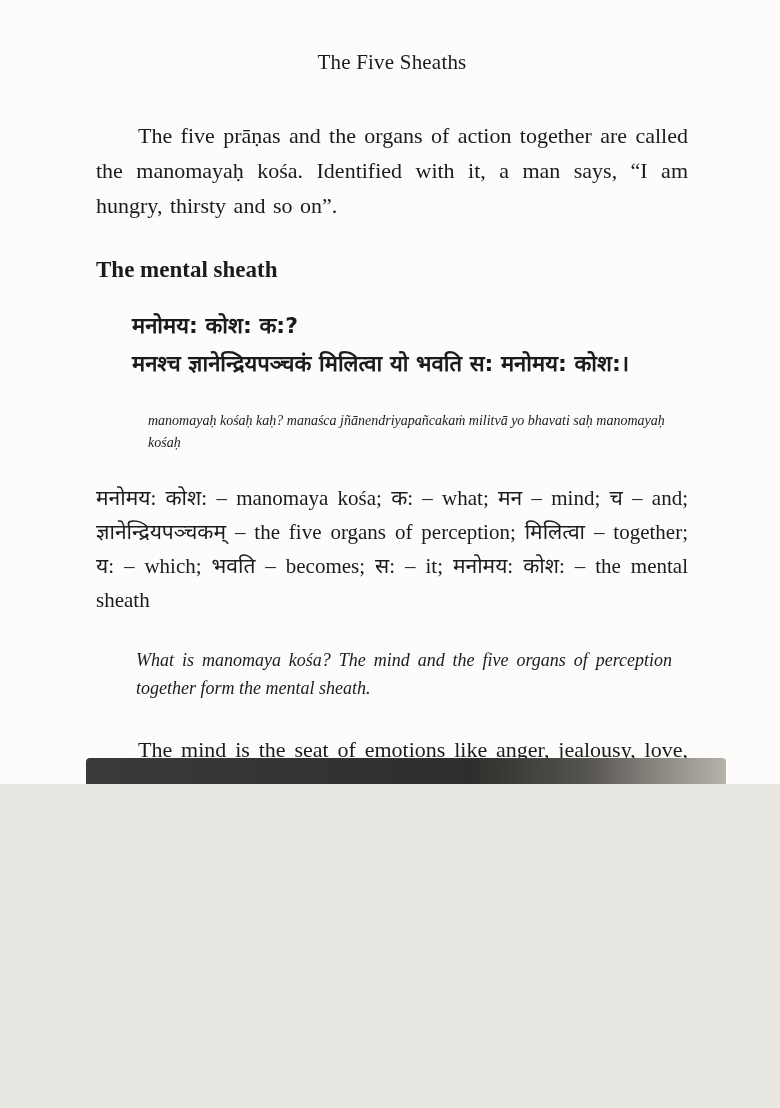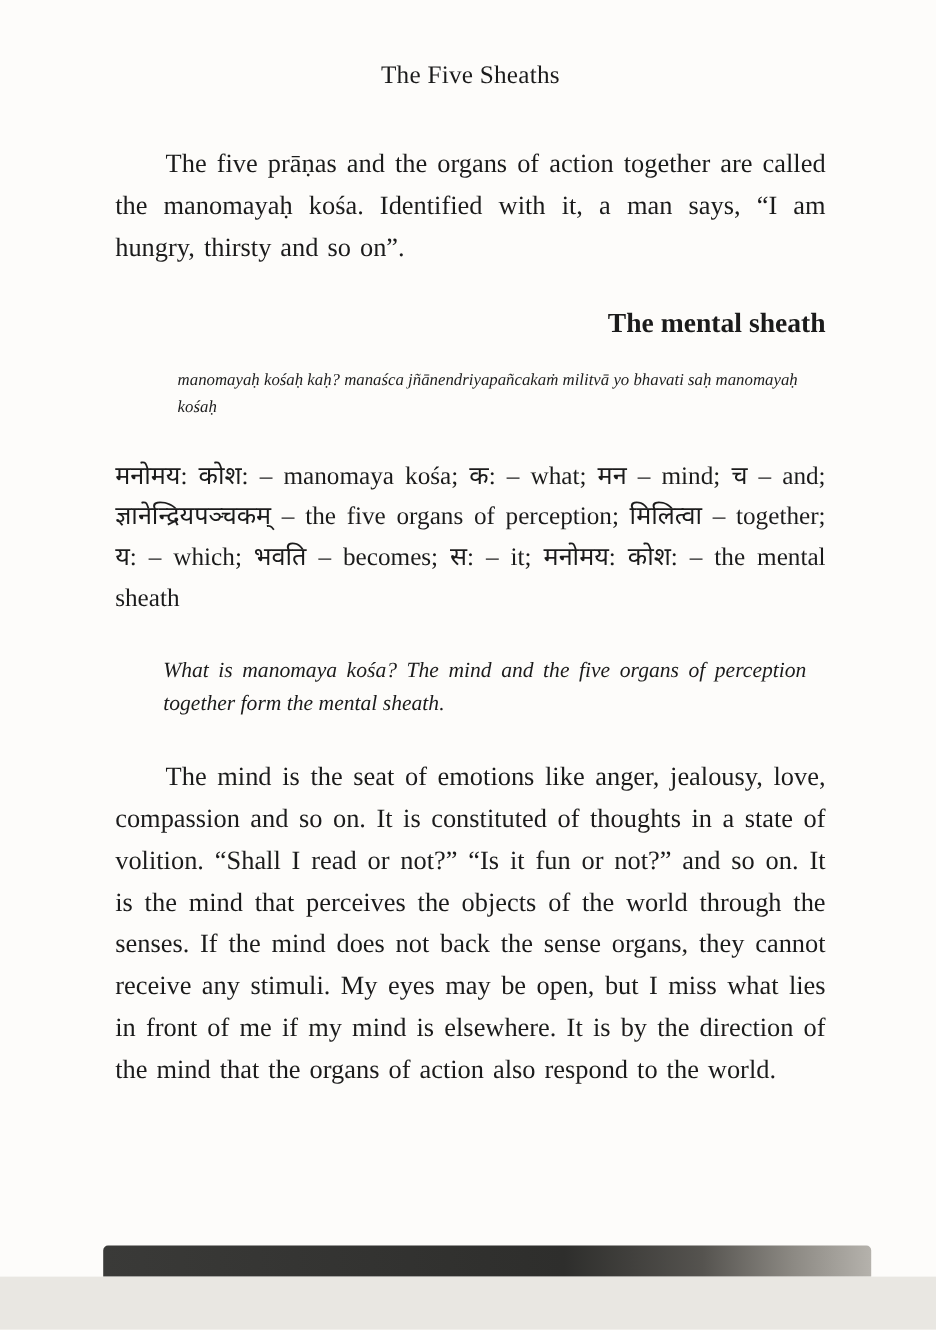--- a/index.html
+++ b/index.html
@@ -3,21 +3,21 @@
 <meta charset="utf-8">
 <style>
   html, body {
     margin: 0;
     padding: 0;
     background: #e9e7e2;
   }
   .sheet {
     position: relative;
     width: 780px;
-    height: 1064px;
+    height: 784px;
     margin: 0 auto;
     background: #fdfcfa;
     overflow: hidden;
     font-family: "Liberation Serif", serif;
     color: #1b1b1b;
   }
   .content {
     padding: 50px 92px 0 96px;
   }
   .running-header {
@@ -33,21 +33,20 @@
     margin: 0 0 26px 0;
     word-spacing: 2px;
   }
   p.indent-first {
     text-indent: 42px;
   }
   h2.section-heading {
     font-size: 23px;
     font-weight: bold;
     margin: 34px 0 24px 0;
-    text-align: right;
   }
   .devanagari {
     font-family: "DejaVu Sans", sans-serif;
   }
   .verse-block {
     margin: 0 0 28px 36px;
     font-weight: bold;
     font-size: 22px;
     line-height: 1.7;
   }
@@ -88,20 +87,24 @@
 
 <div class="sheet">
   <div class="content">
 
     <div class="running-header">The Five Sheaths</div>
 
     <p class="body-para indent-first">The five prāṇas and the organs of action together are called the manomayaḥ kośa. Identified with it, a man says, “I am hungry, thirsty and so on”.</p>
 
     <h2 class="section-heading">The mental sheath</h2>
 
+    <div class="verse-block devanagari">
+      <div>मनोमय: कोश: क:?</div>
+      <div>मनश्च ज्ञानेन्द्रियपञ्चकं मिलित्वा यो भवति स: मनोमय: कोश:।</div>
+    </div>
 
     <div class="translit-block">manomayaḥ kośaḥ kaḥ? manaśca jñānendriyapañcakaṁ militvā yo bhavati saḥ manomayaḥ kośaḥ</div>
 
     <p class="gloss-para">मनोमय: कोश: – manomaya kośa; क: – what; मन – mind; च – and; ज्ञानेन्द्रियपञ्चकम् – the five organs of perception; मिलित्वा – together; य: – which; भवति – becomes; स: – it; मनोमय: कोश: – the mental sheath</p>
 
     <div class="translation-block">What is manomaya kośa? The mind and the five organs of perception together form the mental sheath.</div>
 
 
     <p class="body-para indent-first">The mind is the seat of emotions like anger, jealousy, love, compassion and so on. It is constituted of thoughts in a state of volition. “Shall I read or not?” “Is it fun or not?” and so on. It is the mind that perceives the objects of the world through the senses. If the mind does not back the sense organs, they cannot receive any stimuli. My eyes may be open, but I miss what lies in front of me if my mind is elsewhere. It is by the direction of the mind that the organs of action also respond to the world.</p>
 

